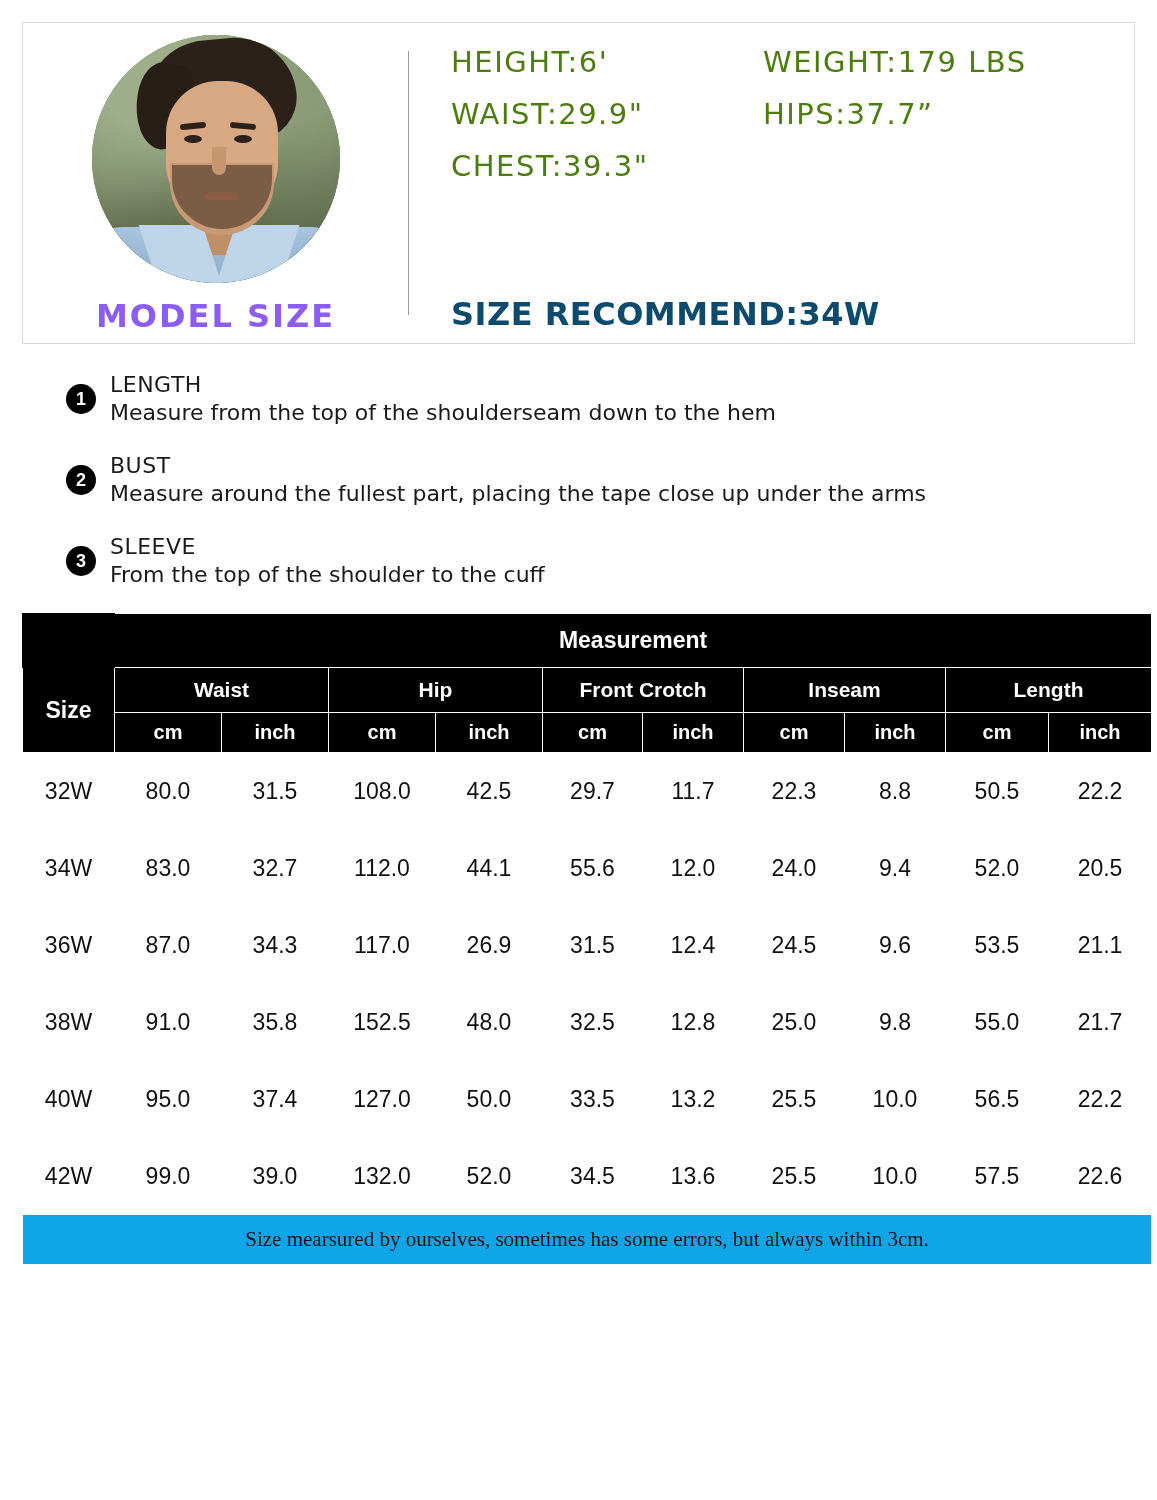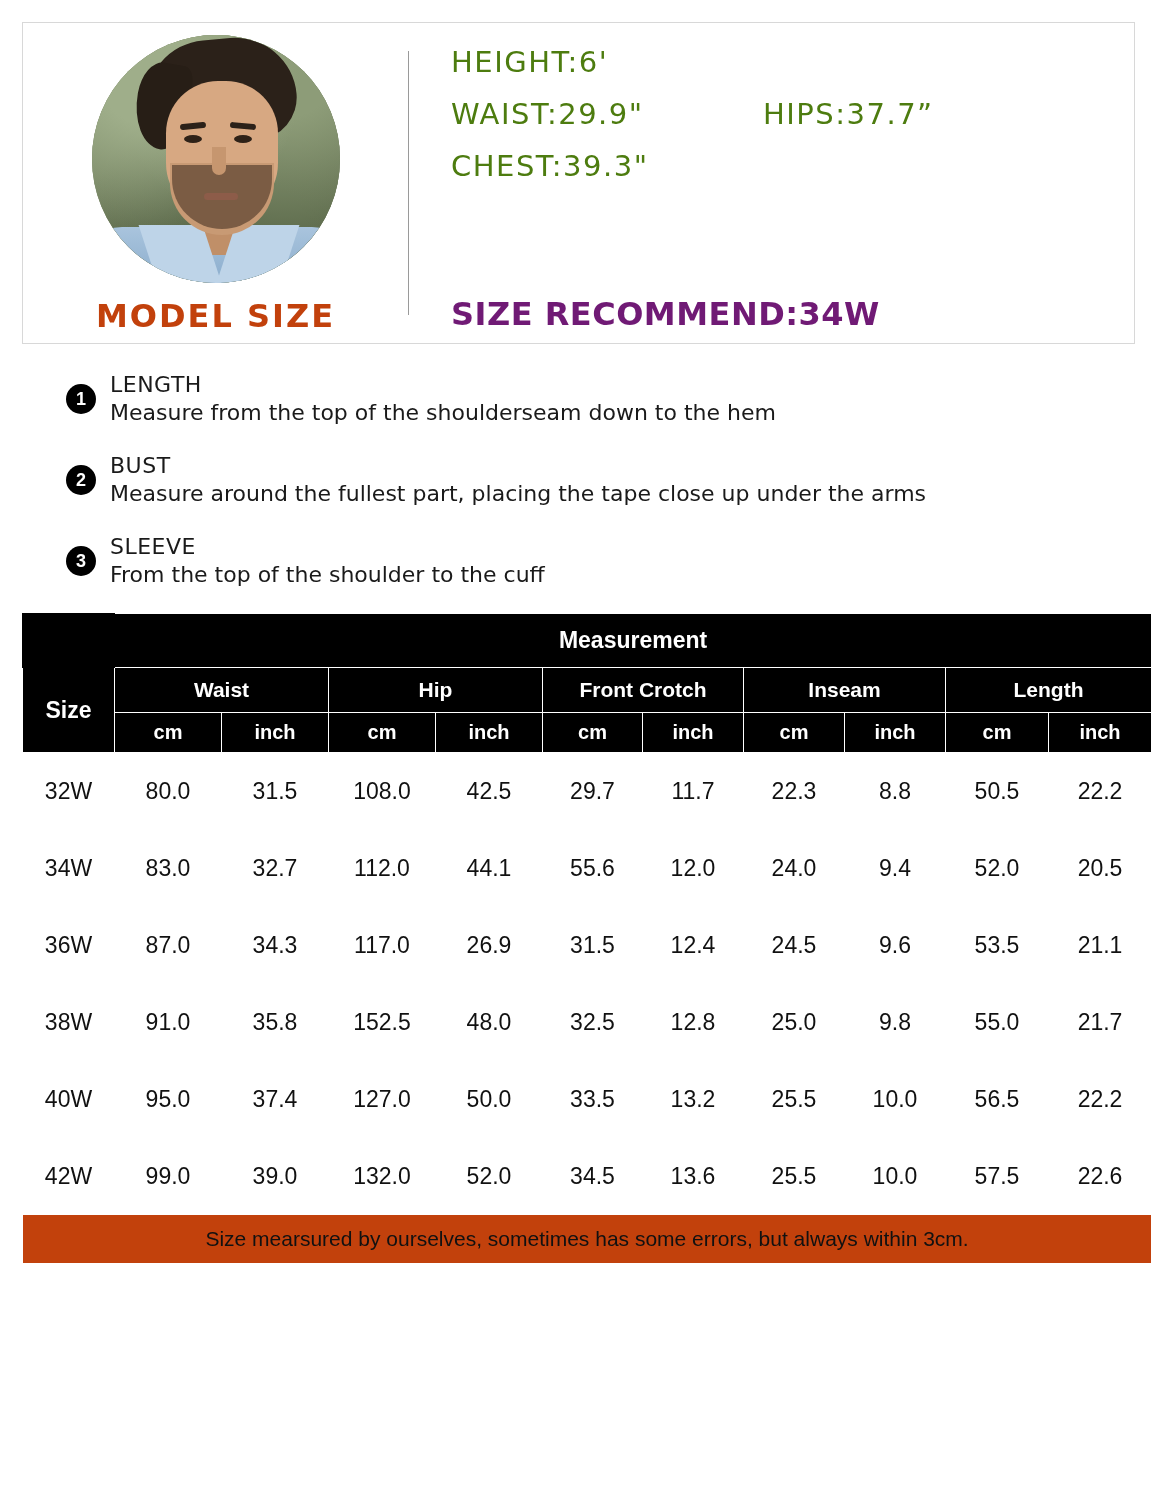--- a/index.html
+++ b/index.html
@@ -152,21 +152,21 @@
     width: 52px; height: 44px;
     background: #c08f68;
   }
 
   .model-label {
     font-family: "DejaVu Sans", sans-serif;
     font-weight: bold;
     font-size: 32px;
     letter-spacing: 2px;
     margin-top: 14px;
-    color: #c2410c;
+    color: #8b5cf6;
   }
 
   .divider-v {
     width: 1px;
     background: #9a9a9a;
     margin: 28px 0 28px 0;
   }
 
   .model-right {
     flex: 1;
@@ -184,21 +184,21 @@
     margin-bottom: 18px;
     font-family: "DejaVu Sans", sans-serif;
   }
   .stat-cell { width: 312px; }
   .stat-cell.w2 { width: auto; }
   .size-recommend {
     font-family: "DejaVu Sans", sans-serif;
     font-weight: bold;
     font-size: 32px;
     letter-spacing: 0.5px;
-    color: #701a75;
+    color: #0c4a6e;
     margin-top: 4px;
   }
 
   
   .instructions {
     margin: 26px 0 0 52px;
   }
   .instr {
     display: flex;
     align-items: flex-start;
@@ -268,21 +268,22 @@
     font-size: 23px;
     color: #111;
     height: 74px;
     background: #fff;
   }
   tfoot td {
     border: 1px solid #111111;
     font-size: 21px;
     color: #111;
     padding: 12px 0;
-    background: #c2410c;
+    background: #0ea5e9;
+    font-family: Liberation Serif, serif;
   }
 </style>
 </head>
 <body>
 
 <div class="page">
 
   <div class="model-panel">
     <div class="model-left">
       <div class="avatar">
@@ -305,20 +306,21 @@
       </div>
       <div class="model-label">MODEL  SIZE</div>
     </div>
 
     <div class="divider-v"></div>
 
     <div class="model-right">
       <div class="stat-rows">
         <div class="stat-row">
           <span class="stat-cell">HEIGHT:6'</span>
+          <span class="stat-cell w2">WEIGHT:179 LBS</span>
         </div>
         <div class="stat-row">
           <span class="stat-cell">WAIST:29.9"</span>
           <span class="stat-cell w2">HIPS:37.7”</span>
         </div>
         <div class="stat-row">
           <span class="stat-cell">CHEST:39.3"</span>
           <span class="stat-cell w2"></span>
         </div>
       </div>

